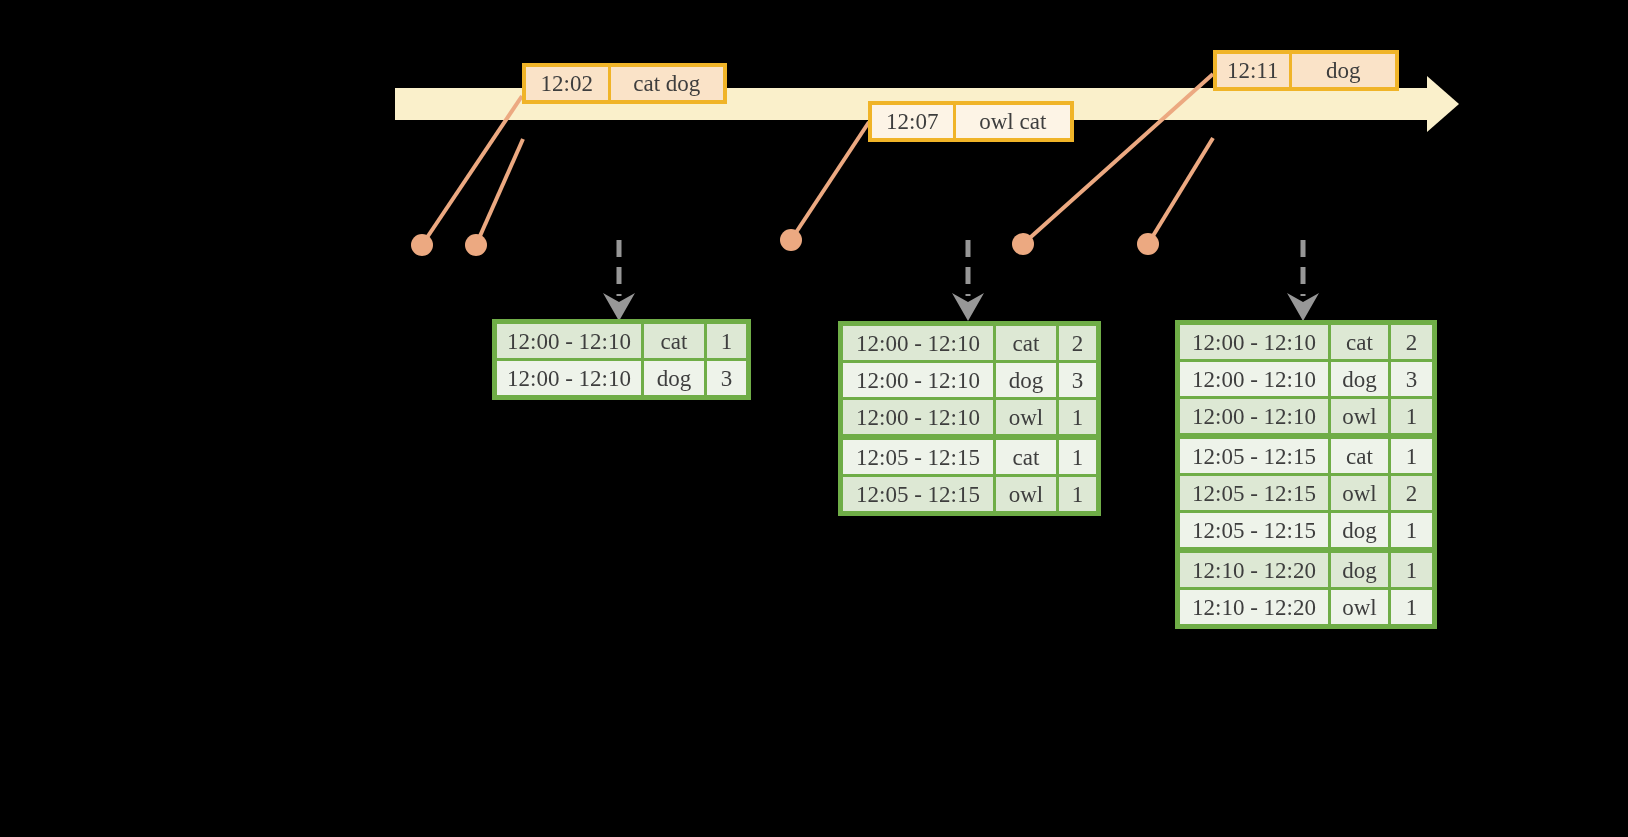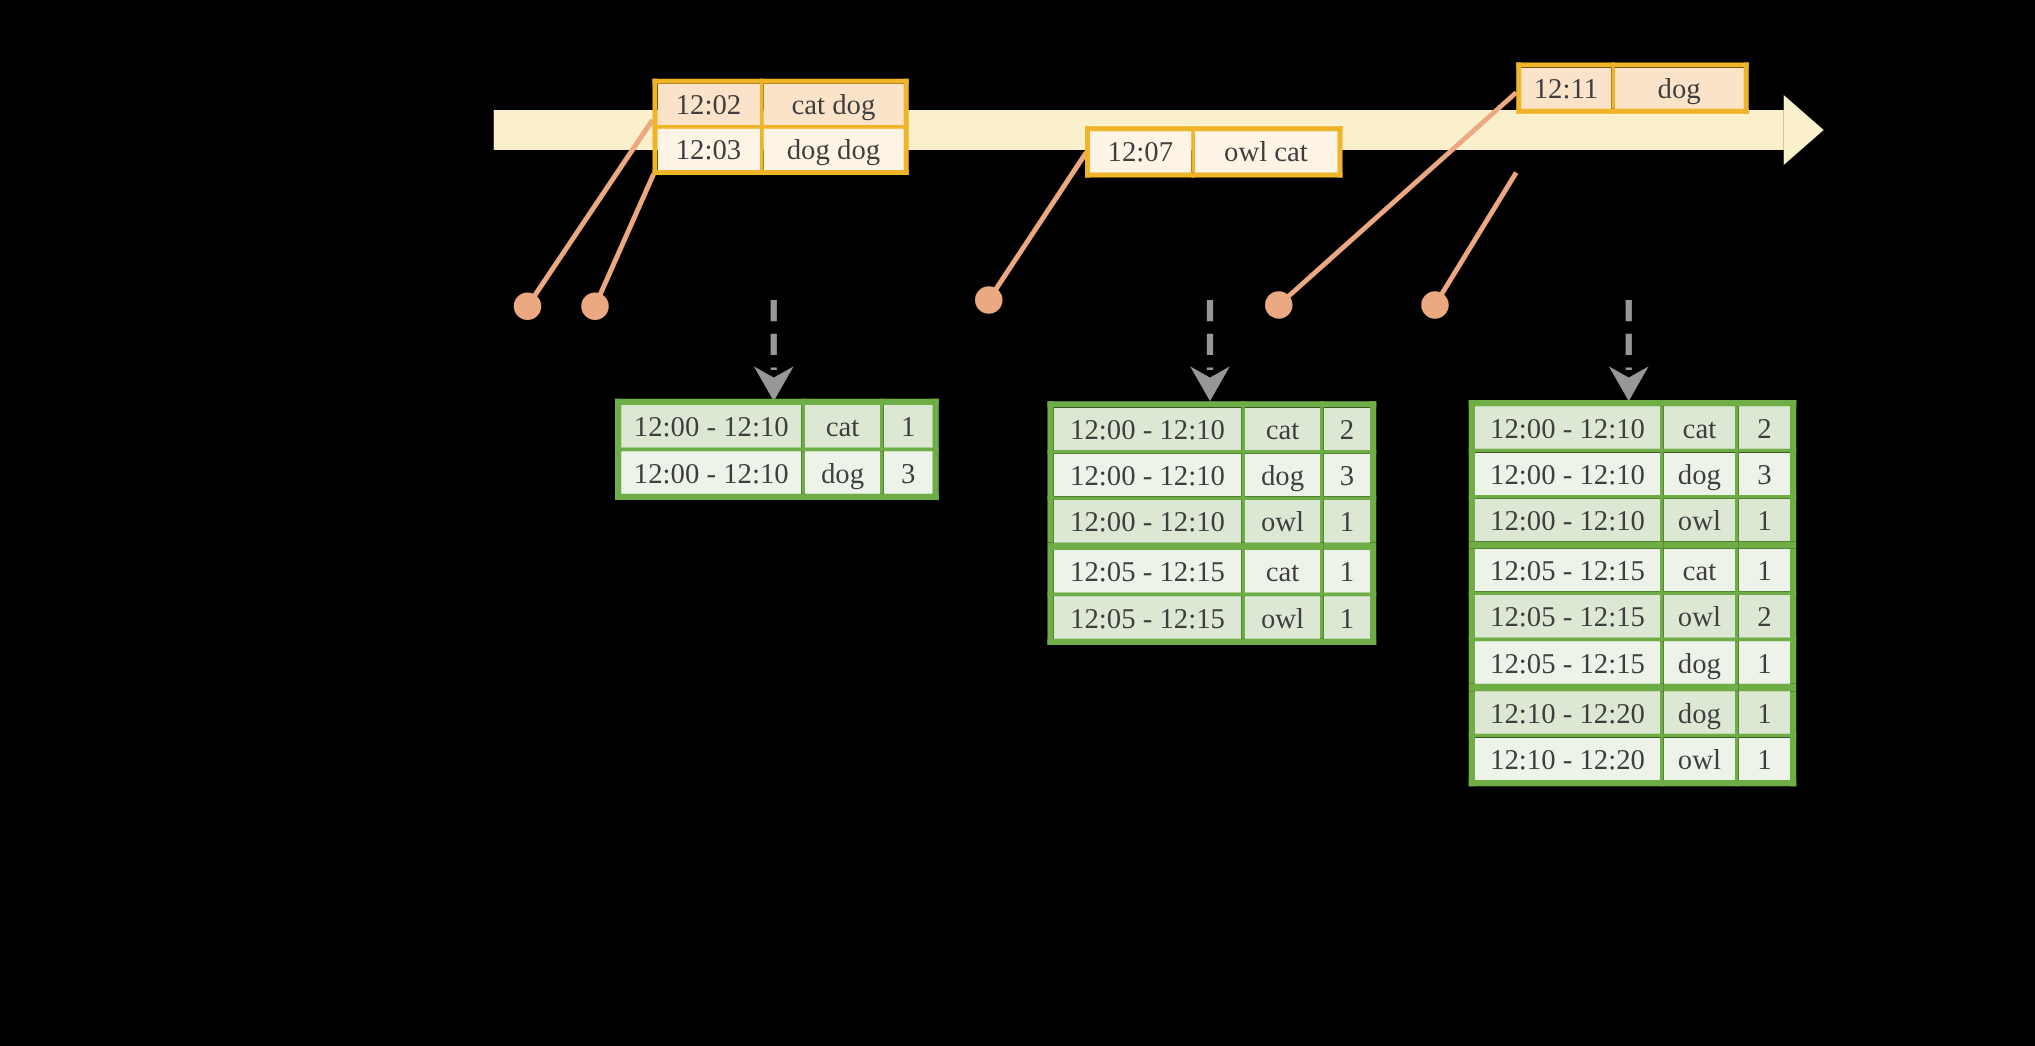--- a/index.html
+++ b/index.html
@@ -91,24 +91,20 @@
   <table class="tbl event et-a">
     <colgroup>
         <col style="width:85px">
         <col style="width:116px">
       </colgroup>
     <tbody>
         <tr class="dark">
       <td>12:02</td>
       <td>cat dog</td>
     </tr>
-    <tr class="light">
-      <td>12:03</td>
-      <td>dog dog</td>
-    </tr>
   </tbody>
     </table>
 
   <table class="tbl event et-b">
     <colgroup>
         <col style="width:84px">
         <col style="width:118px">
       </colgroup>
     <tbody>
         <tr class="light">

